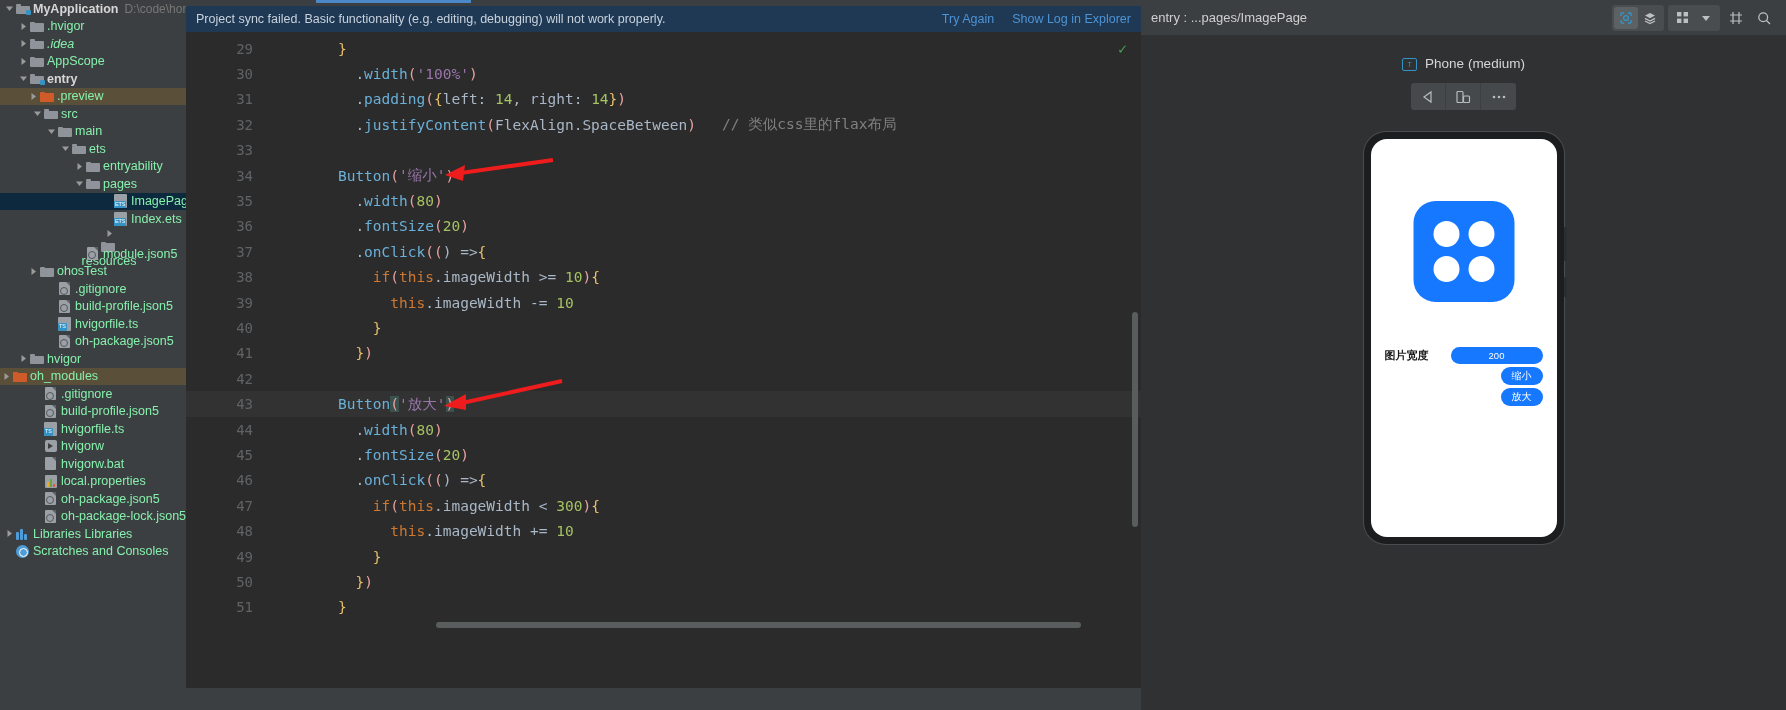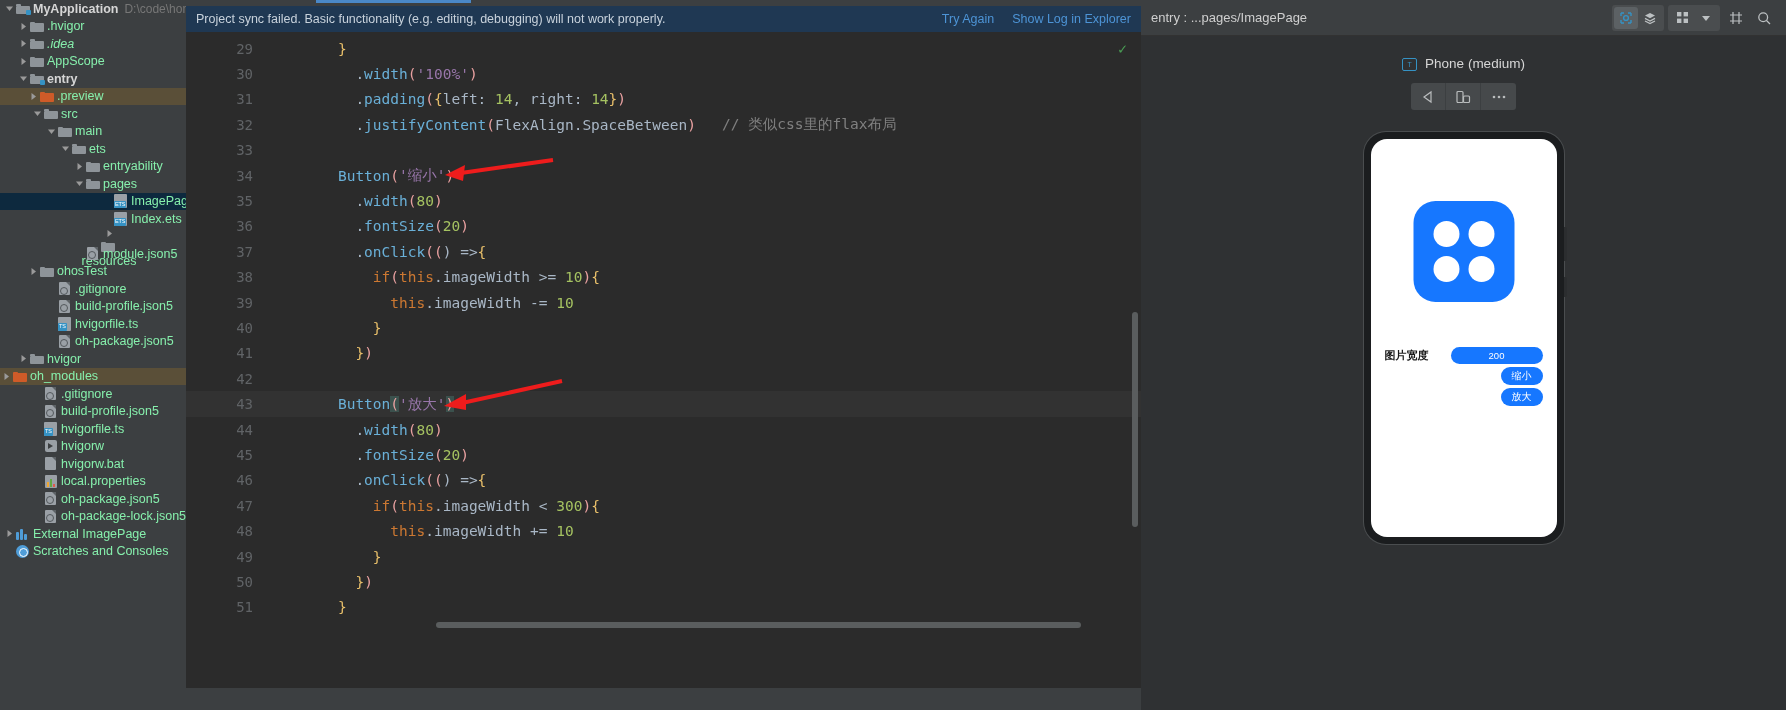--- a/index.html
+++ b/index.html
@@ -572,21 +572,21 @@
               <polygon points="2.5,1 7,4.5 2.5,8" fill="#9a9a9a"></polygon>
             </svg>
           </span>
           <span class="ico">
             <span class="libicon">
               <span></span>
               <span></span>
               <span></span>
             </span>
           </span>
-          <span class="lbl">External ImagePage</span>
+          <span class="lbl">Libraries Libraries</span>
         </div>
         <div class="tree-row" style="padding-left: 4px;">
           <span class="arrow none"></span>
           <span class="ico">
             <span class="scratchicon"></span>
           </span>
           <span class="lbl">Scratches and Consoles</span>
         </div>
       </div>
   </div>

